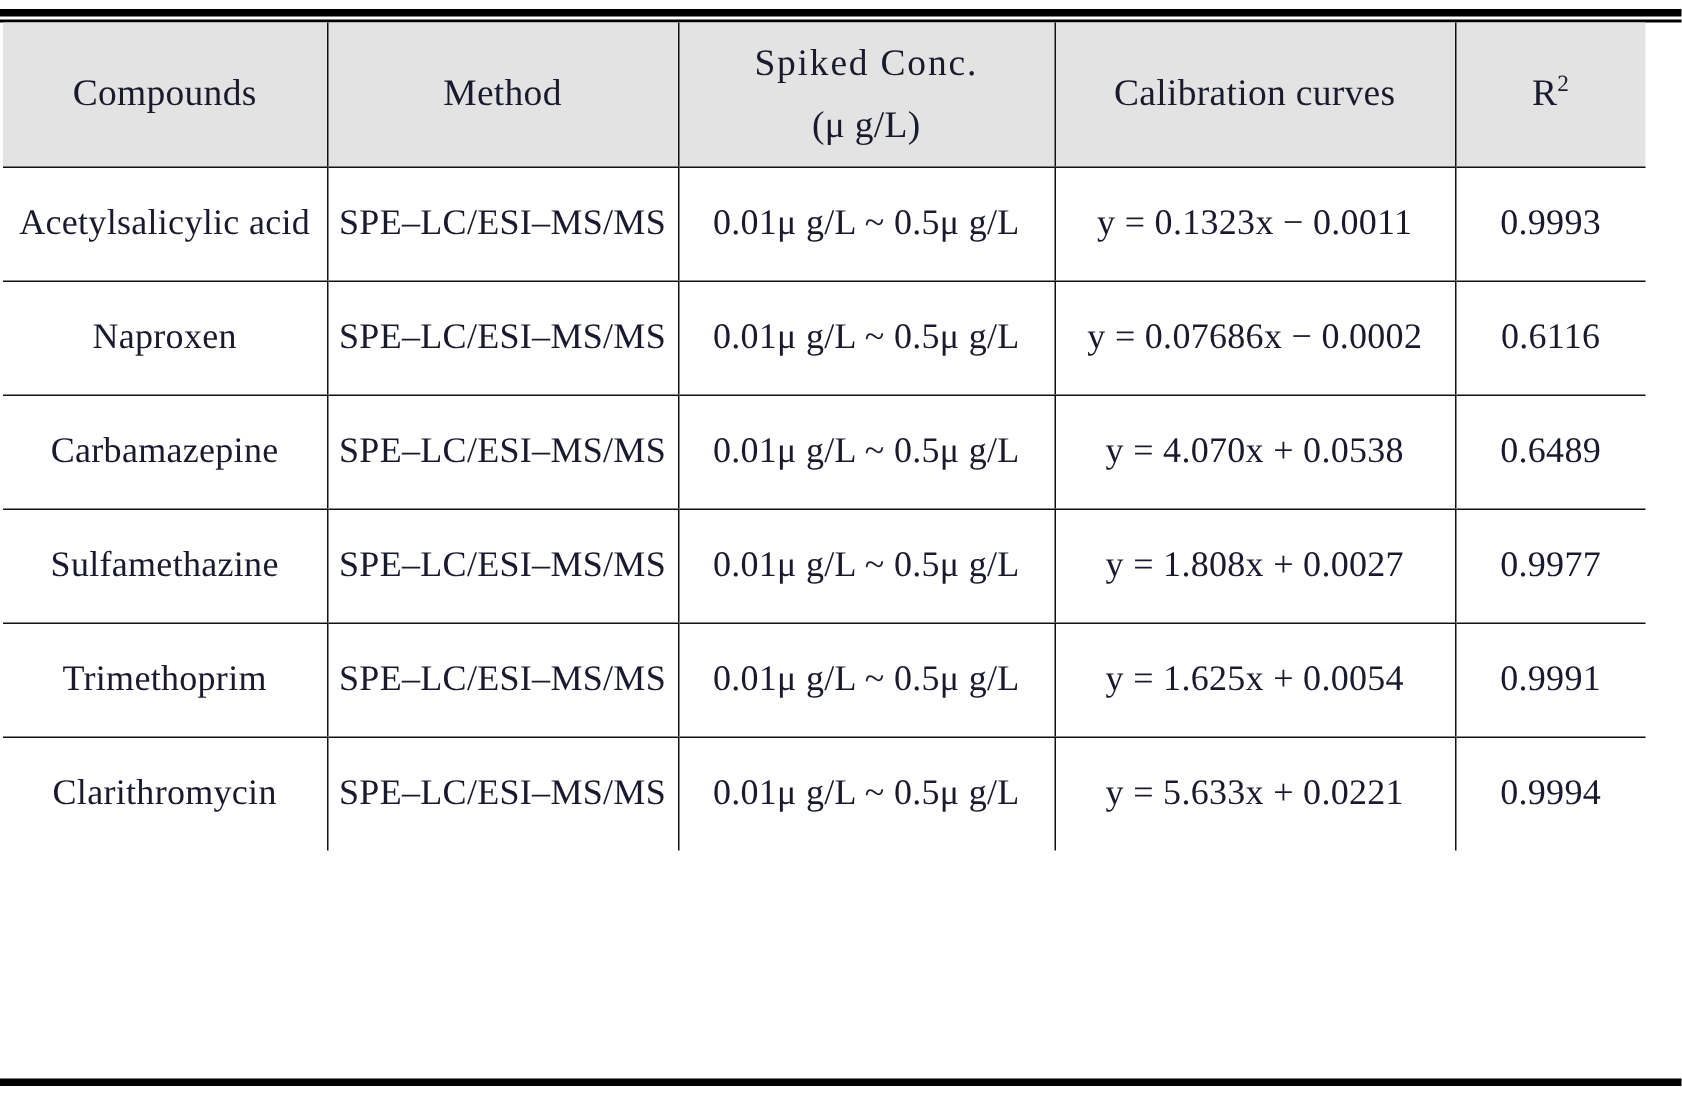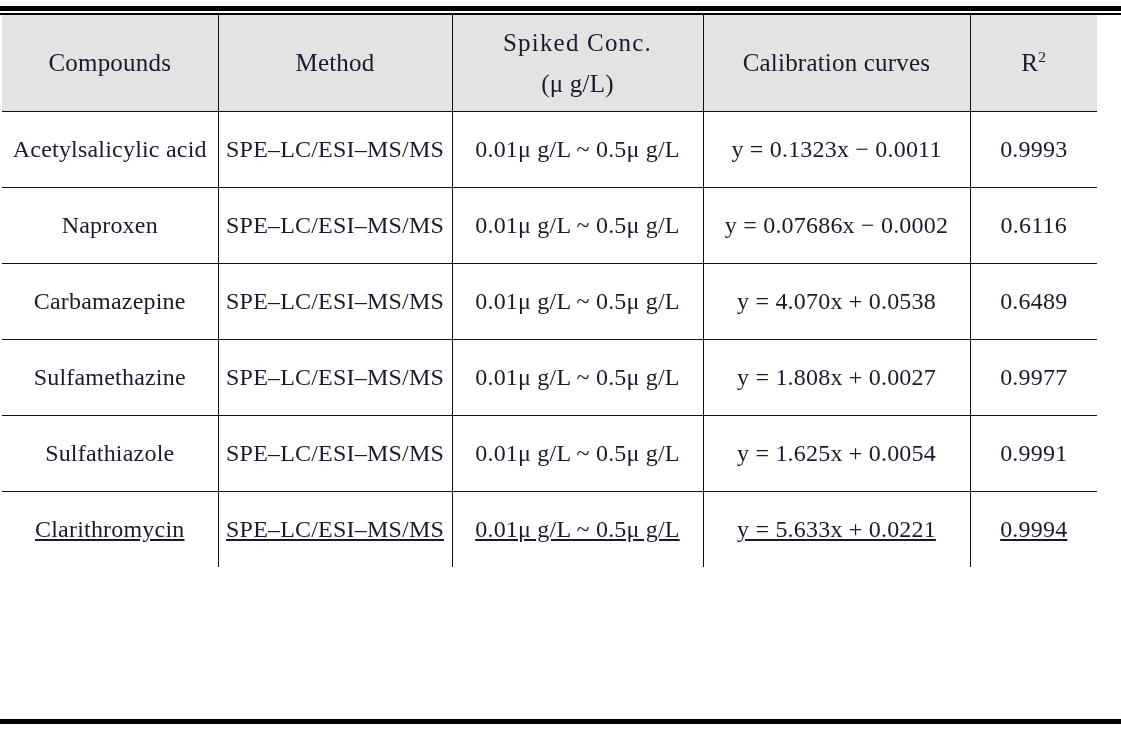--- a/index.html
+++ b/index.html
@@ -84,21 +84,20 @@
   }
 
   table.data-table tbody td {
     height: 75px;
     font-size: 24px;
     letter-spacing: 0.2px;
     white-space: nowrap;
   }
   table.data-table tbody tr:last-child td {
     border-bottom: none;
-    text-decoration: underline;
   }
 
   .cell-compound  { font-size: 22.5px; }
   .cell-method    { font-size: 21.5px; letter-spacing: 0.3px; }
   .cell-spiked    { font-size: 21.5px; }
   .cell-calib     { font-size: 22px; letter-spacing: 0.6px; }
   .cell-r2        { font-size: 21.5px; }
 
   .hdr-two-line {
     display: block;
@@ -175,21 +174,21 @@
           <td class="cell-r2">0.6489</td>
         </tr>
         <tr>
           <td class="cell-compound">Sulfamethazine</td>
           <td class="cell-method">SPE–LC/ESI–MS/MS</td>
           <td class="cell-spiked">0.01μ g/L ~ 0.5μ g/L</td>
           <td class="cell-calib">y = 1.808x + 0.0027</td>
           <td class="cell-r2">0.9977</td>
         </tr>
         <tr>
-          <td class="cell-compound">Sulfathiazole</td>
+          <td class="cell-compound">Trimethoprim</td>
           <td class="cell-method">SPE–LC/ESI–MS/MS</td>
           <td class="cell-spiked">0.01μ g/L ~ 0.5μ g/L</td>
           <td class="cell-calib">y = 1.625x + 0.0054</td>
           <td class="cell-r2">0.9991</td>
         </tr>
         <tr>
           <td class="cell-compound">Clarithromycin</td>
           <td class="cell-method">SPE–LC/ESI–MS/MS</td>
           <td class="cell-spiked">0.01μ g/L ~ 0.5μ g/L</td>
           <td class="cell-calib">y = 5.633x + 0.0221</td>

